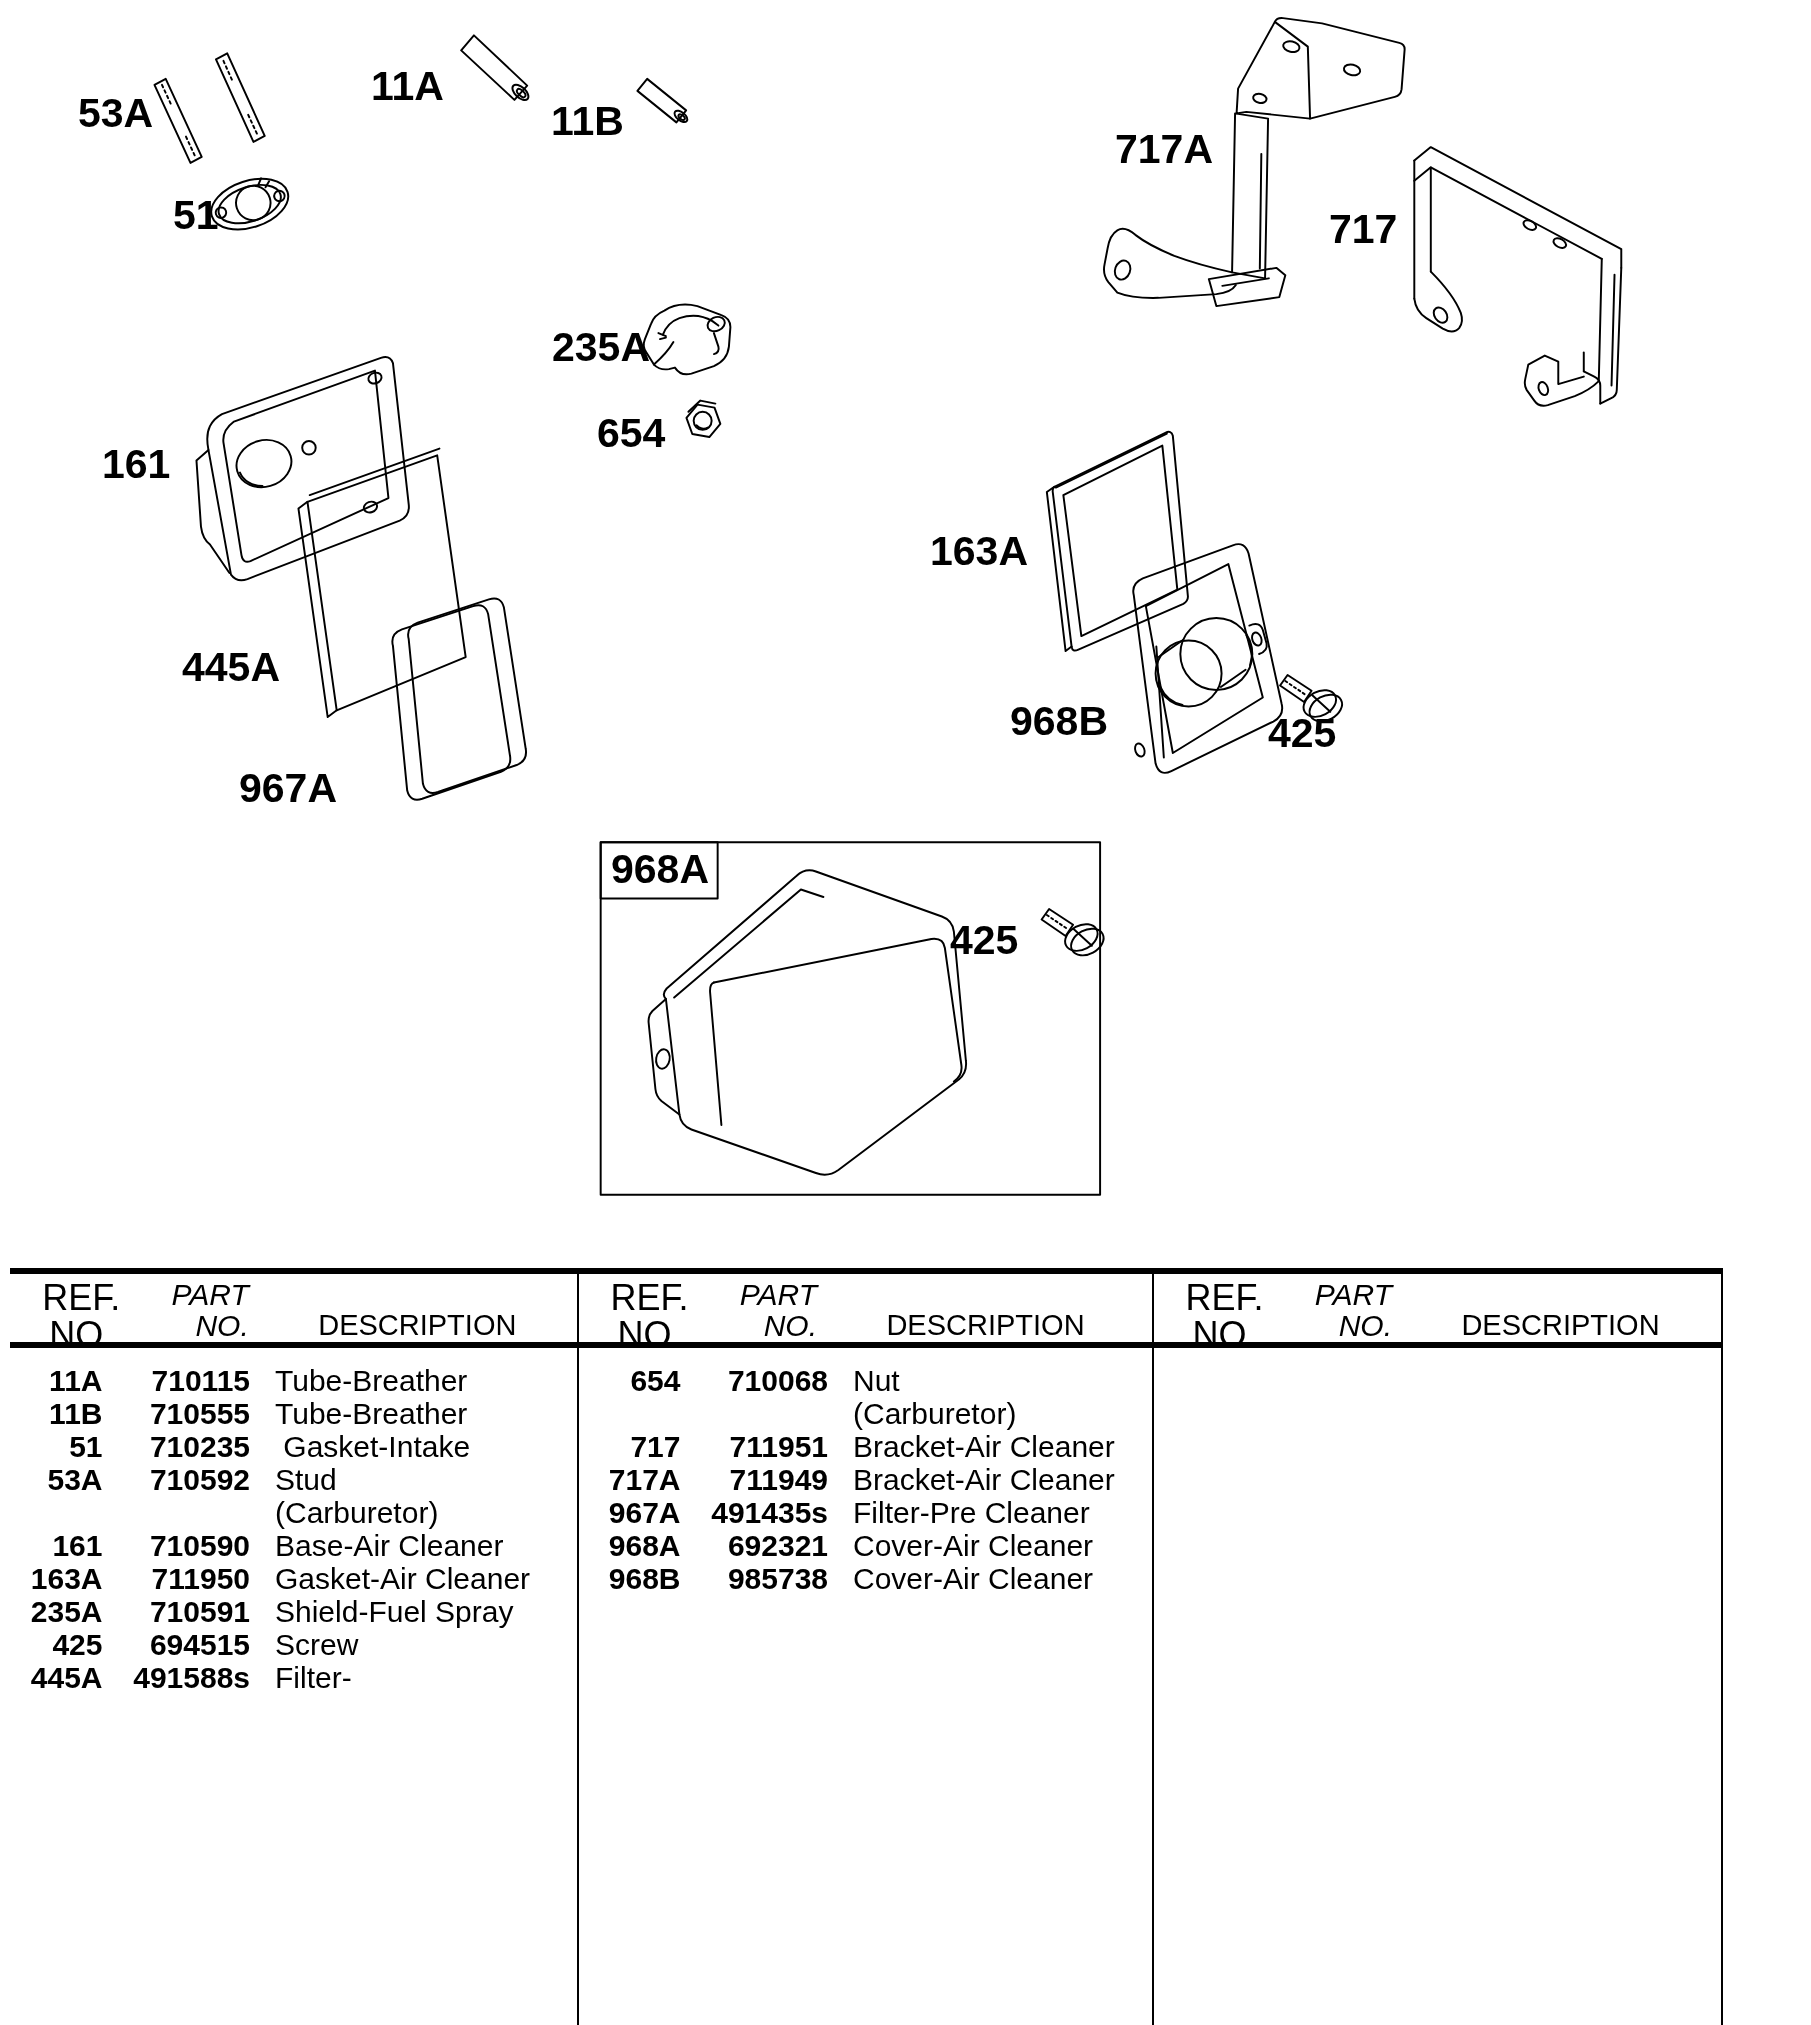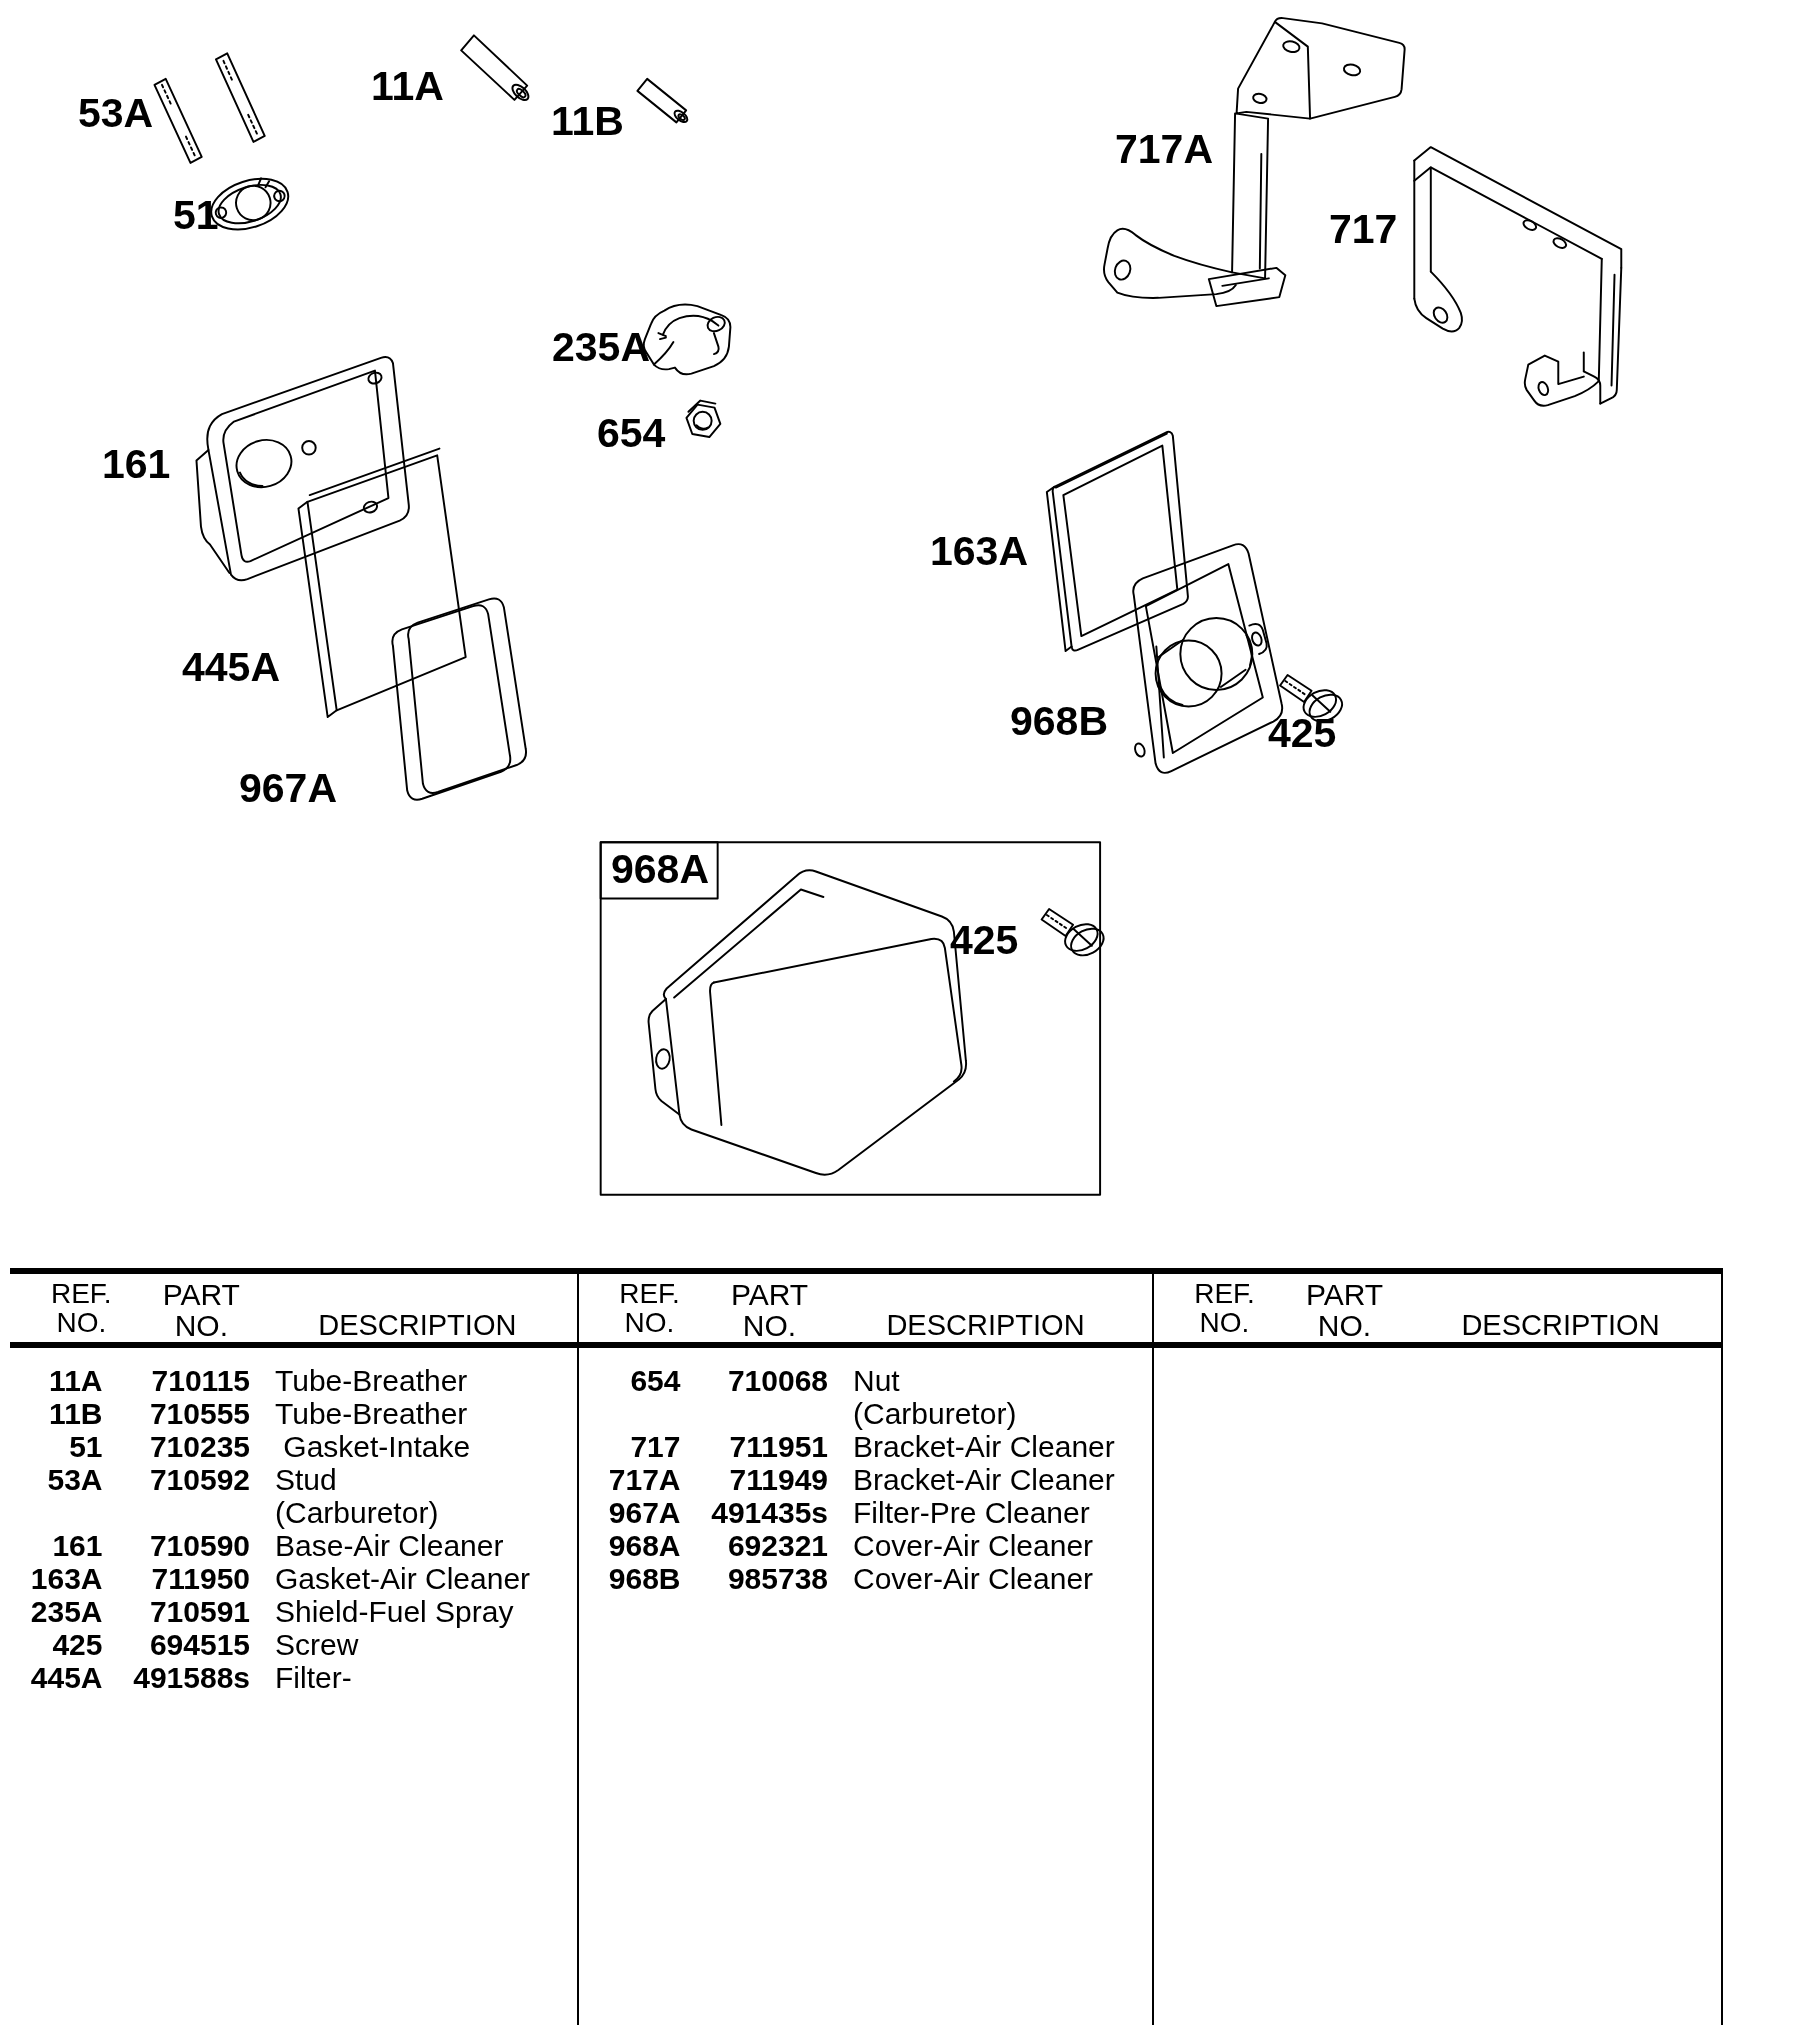--- a/index.html
+++ b/index.html
@@ -6,22 +6,22 @@
   .stage{position:relative;width:1811px;height:2025px;background:#ffffff;
          font-family:"Liberation Sans",sans-serif;color:#000;overflow:hidden;}
   .art{position:absolute;left:0;top:0;}
   .art path,.art line,.art ellipse,.art circle,.art rect,.art polygon{
       fill:none;stroke:#000;stroke-width:2.6;stroke-linejoin:round;stroke-linecap:round;}
   .plabel{position:absolute;font-weight:bold;font-size:41px;line-height:1;white-space:pre;}
   
   .hline{position:absolute;background:#000;height:6px;}
   .vline{position:absolute;background:#000;width:2.3px;}
   .hgroup{position:absolute;top:1277px;width:568px;height:66px;}
-  .h-ref{position:absolute;left:30px;top:1.5px;width:83px;text-align:center;font-size:28px;line-height:1.04;}
-  .h-part{position:absolute;left:144px;top:1.5px;width:95px;text-align:center;font-size:30px;line-height:1.04;}
+  .h-ref{position:absolute;left:30px;top:1.5px;width:83px;text-align:center;font-size:36px;line-height:1.04;}
+  .h-part{position:absolute;left:144px;top:1.5px;width:95px;text-align:right;font-size:30px;line-height:1.04;font-style:italic;}
   .h-desc{position:absolute;left:270px;top:33px;width:275px;text-align:center;font-size:29px;line-height:1.04;}
   .rgroup{position:absolute;top:1364px;width:568px;}
   .trow{position:relative;height:33px;}
   .c-ref{position:absolute;left:10.5px;width:92px;text-align:right;font-weight:bold;font-size:30px;line-height:33px;}
   .c-part{position:absolute;left:110px;width:140px;text-align:right;font-weight:bold;font-size:30px;line-height:33px;}
   .c-desc{position:absolute;left:263px;width:300px;font-size:30px;line-height:33px;white-space:pre;margin-left:12px;}
 </style>
 </head>
 <body>
 

